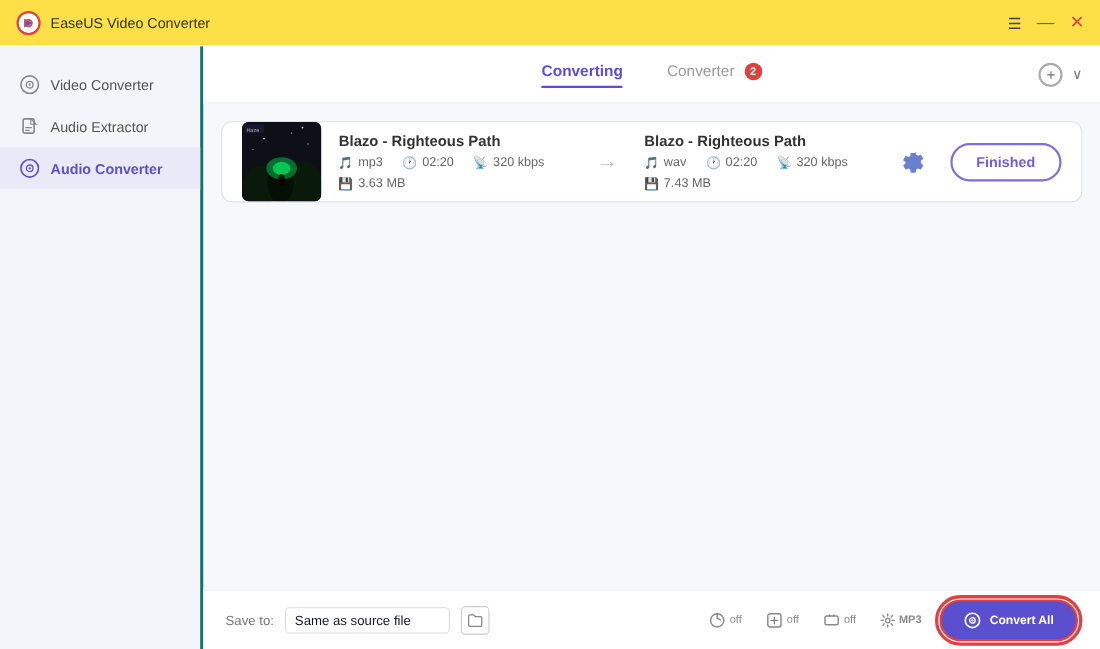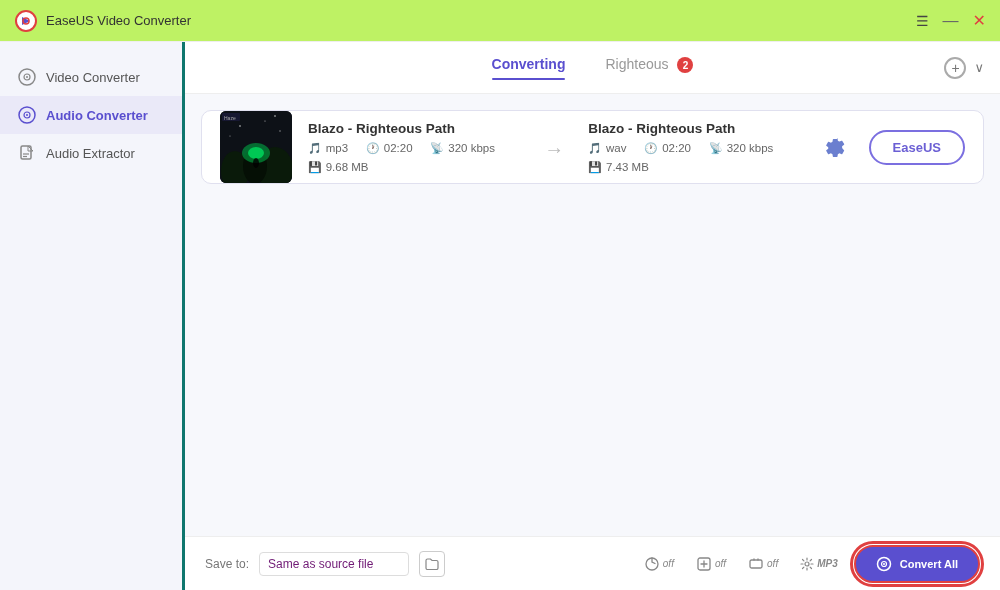--- a/index.html
+++ b/index.html
@@ -11,21 +11,21 @@
       overflow: hidden;
       display: flex;
       flex-direction: column;
     }
 
     
     .title-bar {
       display: flex;
       justify-content: space-between;
       padding: 8px 14px;
-      background: #bef264;
+      background: #fde047;
       border-bottom: 1px solid #eee;
       height: 42px;
       flex-shrink: 0;
     }
     .title-bar-left {
       display: flex;
       align-items: center;
       gap: 8px;
     }
     .app-logo {
@@ -280,21 +280,21 @@
       flex-shrink: 0;
       gap: 10px;
     }
     .save-to-label {
       font-size: 12px;
       color: #777;
       white-space: nowrap;
     }
     .save-to-select {
       font-size: 12px;
-      color: #701a75;
+      color: #0f172a;
       border: 1px solid #ddd;
       border-radius: 4px;
       padding: 4px 20px 4px 8px;
       background: #fff;
       cursor: pointer;
       appearance: none;
       min-width: 150px;
     }
     .save-folder-btn {
       width: 26px;
@@ -319,21 +319,20 @@
       font-size: 11px;
       color: #888;
       cursor: pointer;
       display: flex;
       align-items: center;
       gap: 3px;
       padding: 4px 6px;
       border-radius: 4px;
       border: none;
       background: none;
-      font-style: italic;
     }
     .convert-all-btn {
       display: flex;
       align-items: center;
       gap: 8px;
       padding: 9px 20px;
       background: #5a4fcf;
       color: #fff;
       border: 2px solid #e04040;
       border-radius: 24px;
@@ -368,48 +367,48 @@
 
   <div class="sidebar">
     <div class="sidebar-item">
       <svg class="sidebar-icon" viewBox="0 0 18 18" fill="none">
         <circle cx="9" cy="9" r="8" stroke="#888" stroke-width="1.5" fill="none"></circle>
         <circle cx="9" cy="9" r="3" stroke="#888" stroke-width="1.2" fill="none"></circle>
         <circle cx="9" cy="9" r="1" fill="#888"></circle>
       </svg>
       <span>Video Converter</span>
     </div>
-    <div class="sidebar-item active">
-      <svg class="sidebar-icon" viewBox="0 0 18 18" fill="none">
-        <circle cx="9" cy="9" r="8" stroke="#5a4fcf" stroke-width="1.5" fill="none"></circle>
-        <circle cx="9" cy="9" r="3" stroke="#5a4fcf" stroke-width="1.2" fill="none"></circle>
-        <circle cx="9" cy="9" r="1" fill="#5a4fcf"></circle>
-      </svg>
-      <span>Audio Converter</span>
-    </div>
     <div class="sidebar-item">
       <svg class="sidebar-icon" viewBox="0 0 18 18" fill="none">
         <rect x="3" y="2" width="10" height="13" rx="1.5" stroke="#888" stroke-width="1.5" fill="none"></rect>
         <path d="M10 2 L15 7 L10 7 Z" stroke="#888" stroke-width="1" fill="none"></path>
         <line x1="5" y1="10" x2="11" y2="10" stroke="#888" stroke-width="1.2"></line>
         <line x1="5" y1="12.5" x2="9" y2="12.5" stroke="#888" stroke-width="1.2"></line>
       </svg>
       <span>Audio Extractor</span>
     </div>
+    <div class="sidebar-item active">
+      <svg class="sidebar-icon" viewBox="0 0 18 18" fill="none">
+        <circle cx="9" cy="9" r="8" stroke="#5a4fcf" stroke-width="1.5" fill="none"></circle>
+        <circle cx="9" cy="9" r="3" stroke="#5a4fcf" stroke-width="1.2" fill="none"></circle>
+        <circle cx="9" cy="9" r="1" fill="#5a4fcf"></circle>
+      </svg>
+      <span>Audio Converter</span>
+    </div>
   </div>
 
   <div class="content-area">
 
     <div class="tab-bar">
       <div class="tabs">
         <div class="tab active">
           <span>Converting</span>
         </div>
         <div class="tab">
-          <span>Righteous</span>
+          <span>Converter</span>
           <span class="tab-badge">2</span>
         </div>
       </div>
       <div class="tab-bar-actions">
         <div class="add-btn">+</div>
         <div class="chevron-btn">∨</div>
       </div>
     </div>
 
     <div class="file-list-area">
@@ -451,21 +450,21 @@
             <div class="meta-item">
               <span class="meta-icon">🕐</span>
               <span>02:20</span>
             </div>
             <div class="meta-item">
               <span class="meta-icon">📡</span>
               <span>320 kbps</span>
             </div>
             <div class="meta-item">
               <span class="meta-icon">💾</span>
-              <span>9.68 MB</span>
+              <span>3.63 MB</span>
             </div>
           </div>
         </div>
 
         <div class="arrow-col">
           <span class="arrow-svg">→</span>
         </div>
 
         <div class="output-info">
           <div class="file-name">Blazo - Righteous Path</div>
@@ -489,21 +488,21 @@
           </div>
         </div>
 
         <div class="settings-btn">
           <svg width="22" height="22" viewBox="0 0 22 22" fill="none">
             <path d="M11 14a3 3 0 100-6 3 3 0 000 6z" fill="#6b7fcf"></path>
             <path d="M18.1 12a7.1 7.1 0 00.06-.9 7.1 7.1 0 00-.06-.9l1.94-1.52a.5.5 0 00.12-.62l-1.84-3.18a.5.5 0 00-.61-.22l-2.29.92a6.8 6.8 0 00-1.55-.9l-.35-2.43A.5.5 0 0013 3h-3.68a.5.5 0 00-.49.42l-.35 2.43a6.8 6.8 0 00-1.55.9l-2.29-.92a.48.48 0 00-.61.22L2.19 9.23a.47.47 0 00.12.62L4.25 11.36a7.3 7.3 0 000 1.28L2.31 14.16a.47.47 0 00-.12.62l1.84 3.18c.12.22.38.3.61.22l2.29-.92c.48.35 1 .65 1.55.9l.35 2.43c.07.24.28.41.49.41H13c.28 0 .49-.2.49-.41l.35-2.43a6.8 6.8 0 001.55-.9l2.29.92c.23.08.49 0 .61-.22l1.84-3.18a.47.47 0 00-.12-.62L18.1 12z" fill="#6b7fcf"></path>
           </svg>
         </div>
 
-        <button class="convert-btn">EaseUS</button>
+        <button class="convert-btn">Finished</button>
 
       </div>
 
     </div>
 
     <div class="bottom-bar">
       <span class="save-to-label">Save to:</span>
       <select class="save-to-select">
         <option>Same as source file</option>
       </select>

